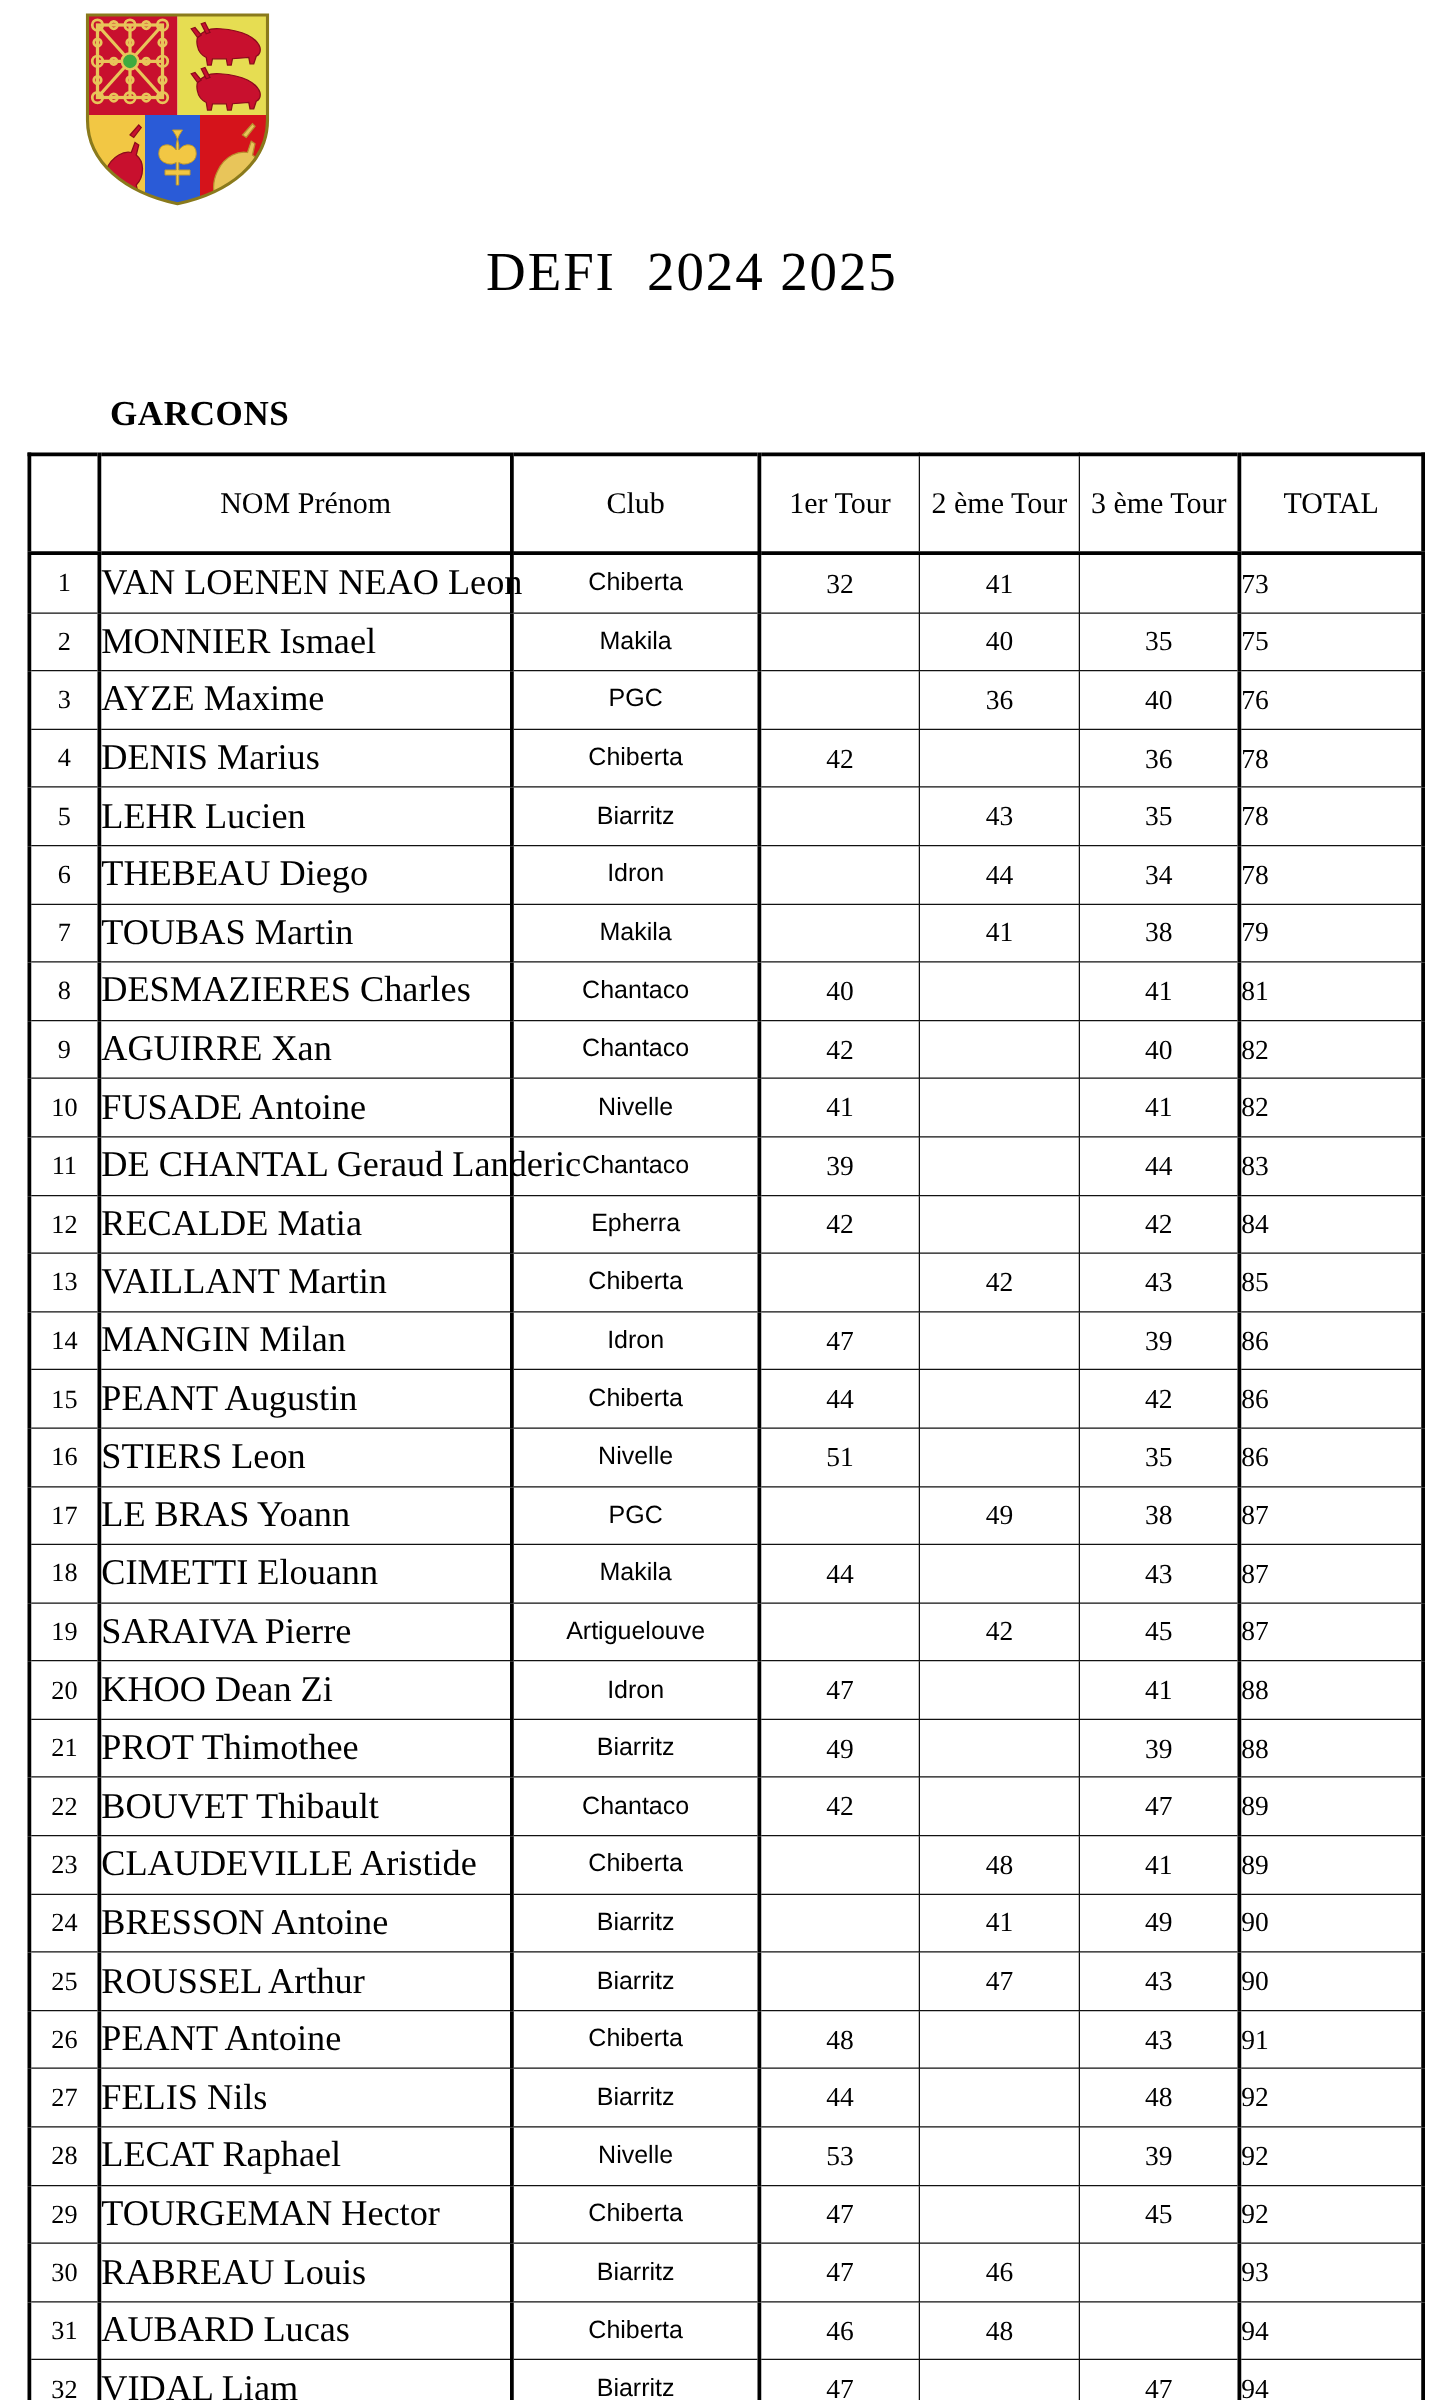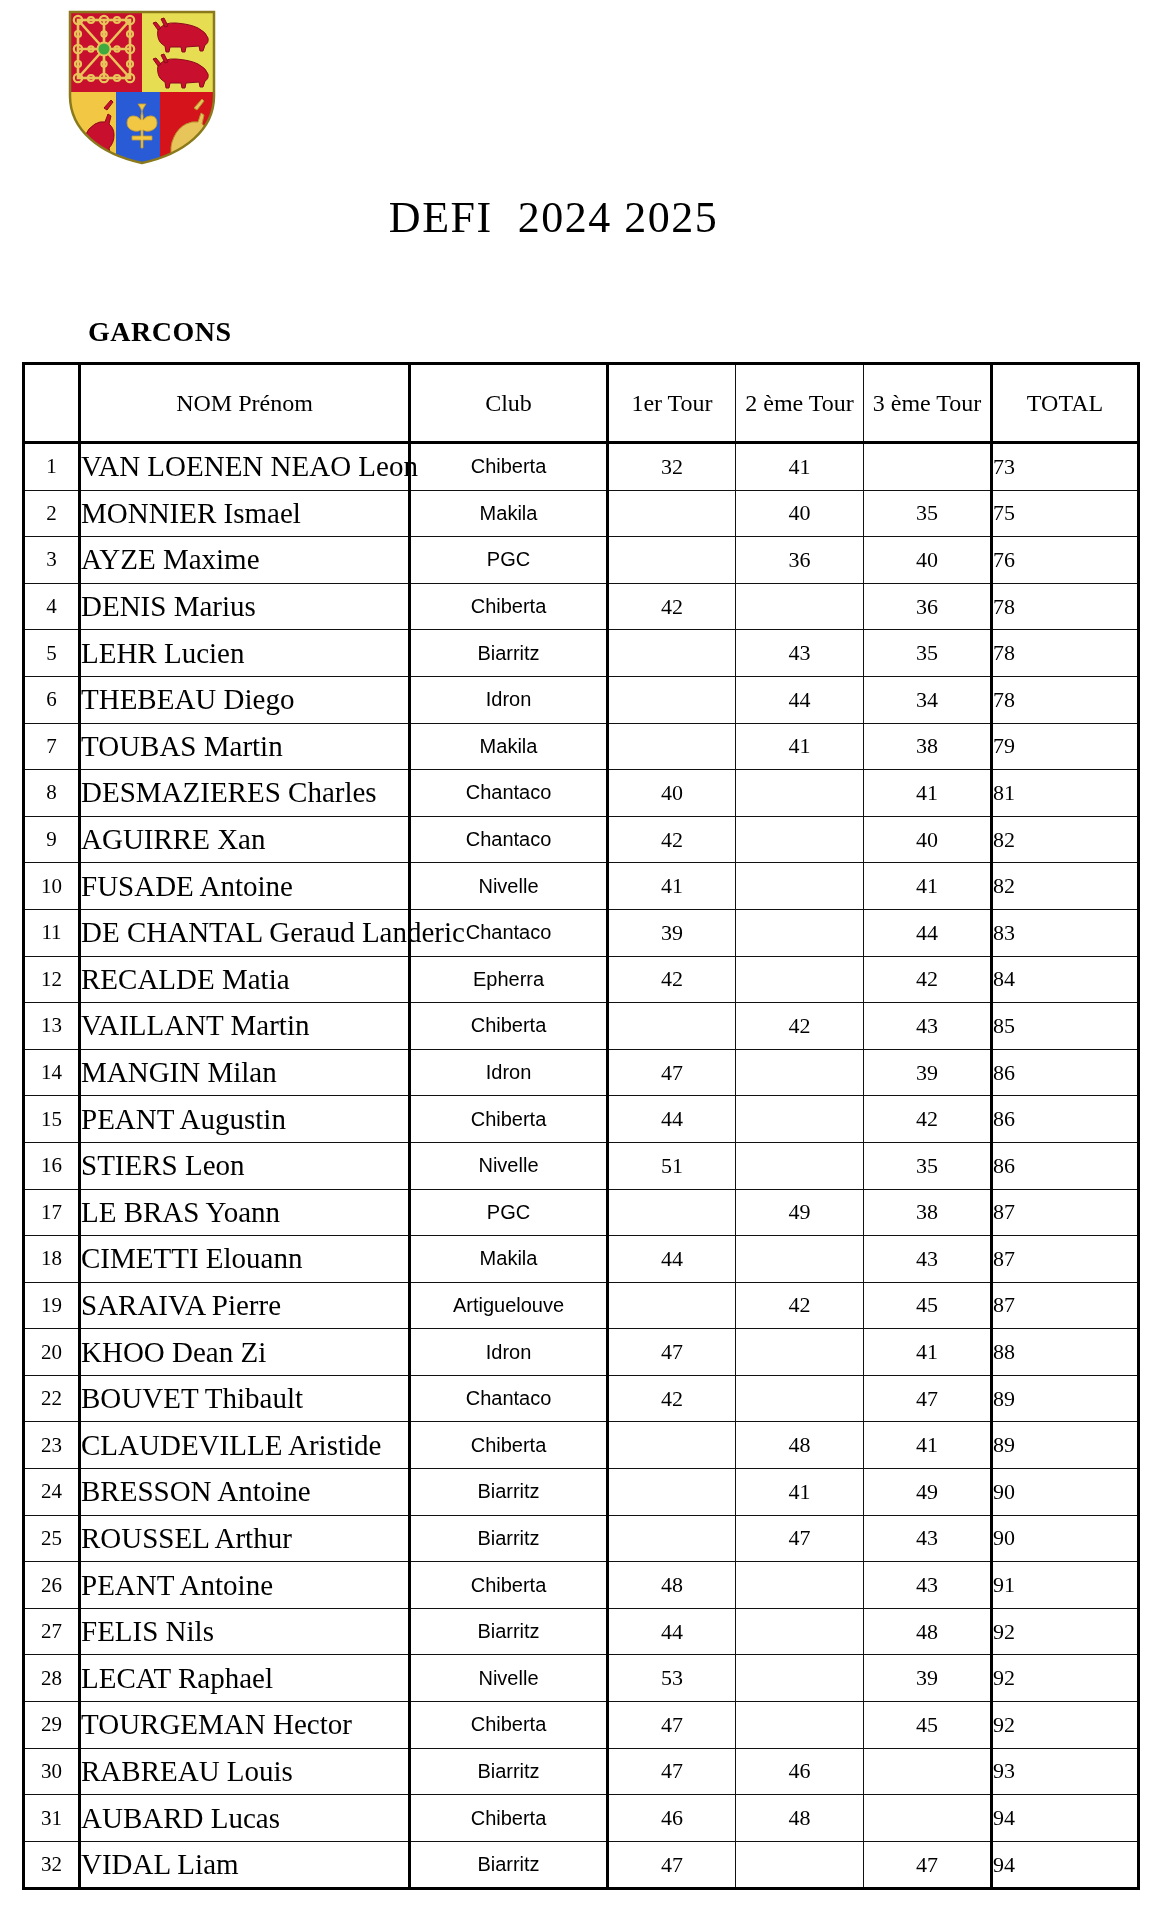--- a/index.html
+++ b/index.html
@@ -418,20 +418,29 @@
         <tr>
           <td class="rank">20</td>
           <td class="name">KHOO Dean Zi</td>
           <td class="club">Idron</td>
           <td class="score">47</td>
           <td class="score"></td>
           <td class="score">41</td>
           <td class="total">88</td>
         </tr>
         <tr>
+          <td class="rank">21</td>
+          <td class="name">PROT Thimothee</td>
+          <td class="club">Biarritz</td>
+          <td class="score">49</td>
+          <td class="score"></td>
+          <td class="score">39</td>
+          <td class="total">88</td>
+        </tr>
+        <tr>
           <td class="rank">22</td>
           <td class="name">BOUVET Thibault</td>
           <td class="club">Chantaco</td>
           <td class="score">42</td>
           <td class="score"></td>
           <td class="score">47</td>
           <td class="total">89</td>
         </tr>
         <tr>
           <td class="rank">23</td>

